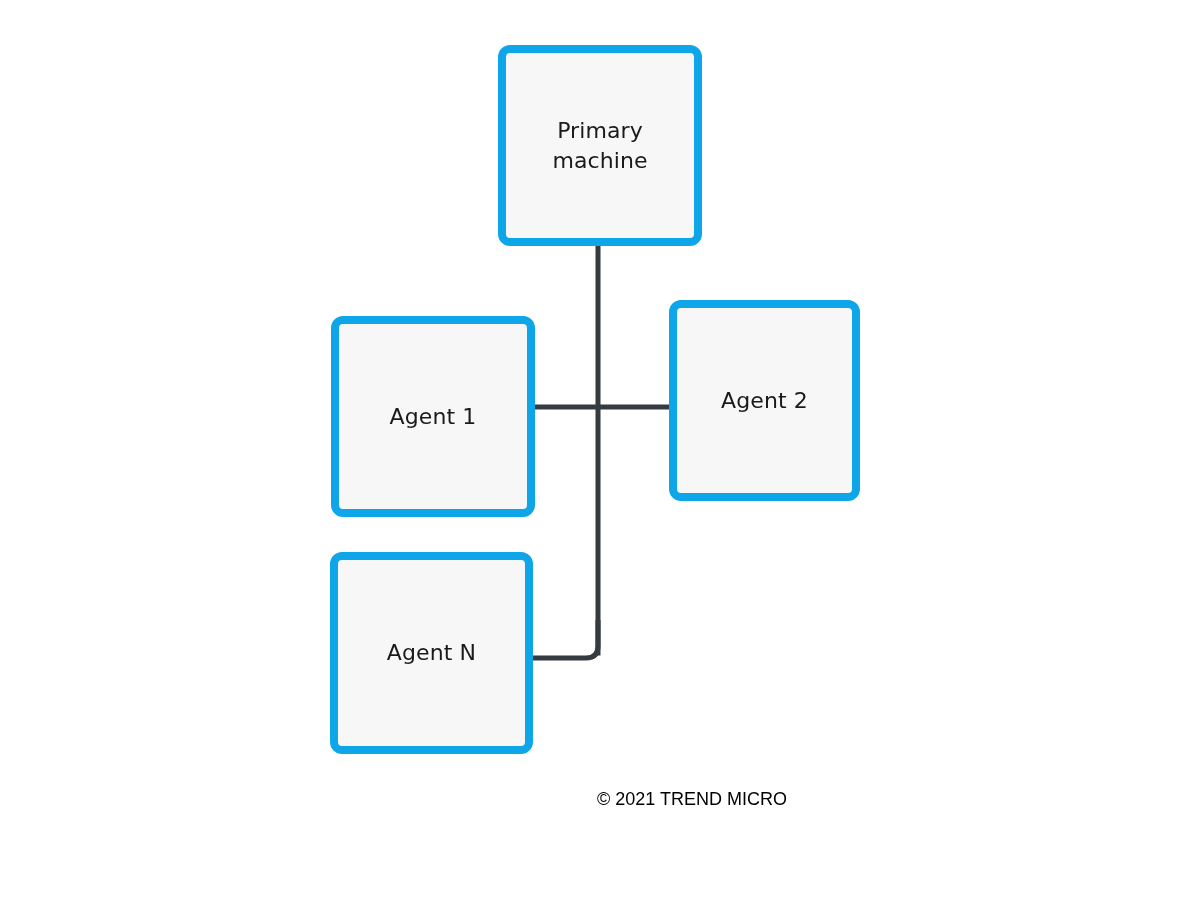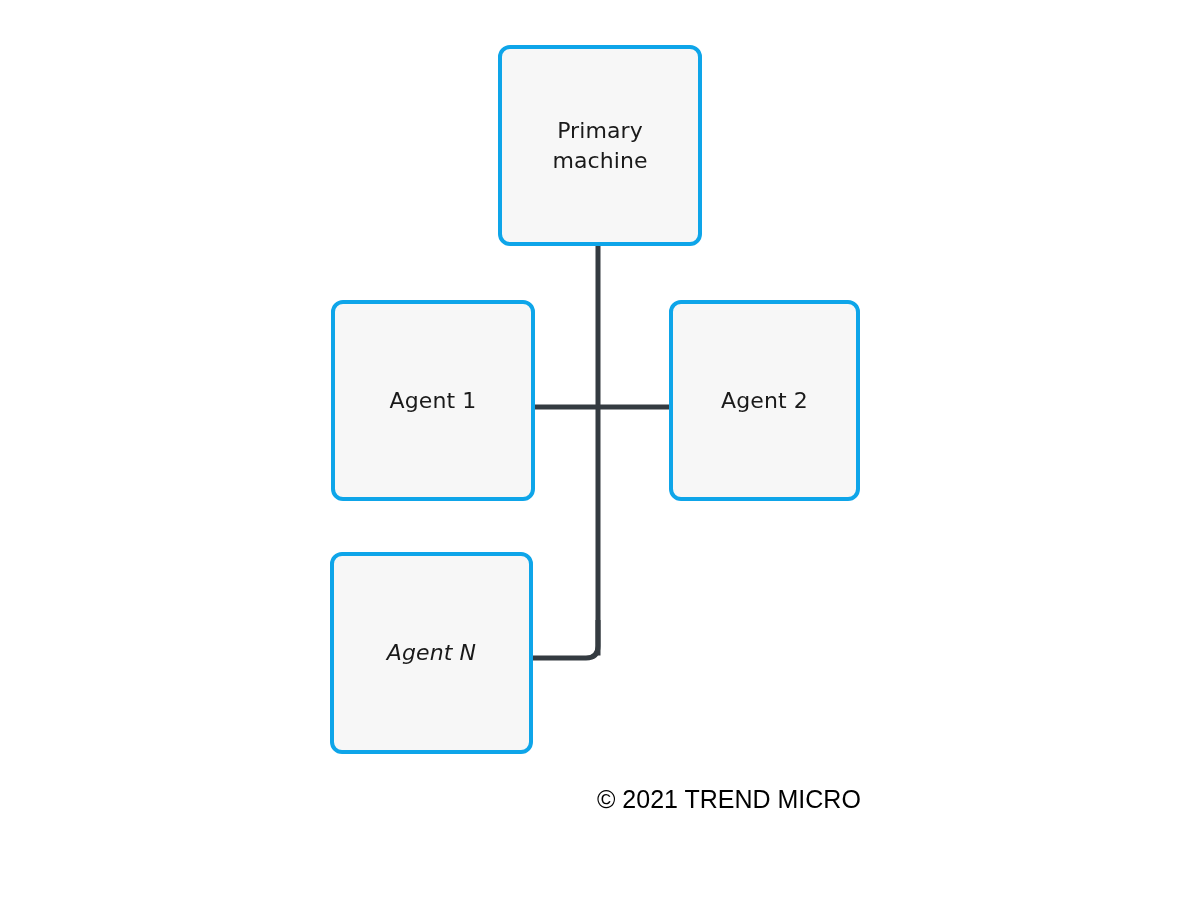--- a/index.html
+++ b/index.html
@@ -23,21 +23,21 @@
     left: 0;
     top: 0;
     width: 1200px;
     height: 900px;
     display: block;
   }
   .node-box {
     position: absolute;
     box-sizing: border-box;
     background: #f7f7f7;
-    border: 4px solid #0ea5e9;
+    border: 8px solid #0ea5e9;
     border-radius: 12px;
     display: flex;
     align-items: center;
     justify-content: center;
     text-align: center;
   }
   .node-label {
     font-family: "DejaVu Sans", "Liberation Sans", sans-serif;
     font-size: 22px;
     line-height: 30px;
@@ -46,43 +46,42 @@
     letter-spacing: 0.1px;
   }
   #node-primary {
     left: 498px;
     top: 45px;
     width: 204px;
     height: 201px;
   }
   #node-agent-1 {
     left: 331px;
-    top: 300px;
+    top: 316px;
     width: 204px;
     height: 201px;
   }
   #node-agent-2 {
     left: 669px;
     top: 300px;
     width: 191px;
     height: 201px;
   }
   #node-agent-n {
     left: 330px;
     top: 552px;
     width: 203px;
     height: 202px;
-    font-style: italic;
   }
   #footer-copyright {
     position: absolute;
     left: 597px;
     top: 783px;
     font-family: "Liberation Sans", "DejaVu Sans", sans-serif;
-    font-size: 25px;
+    font-size: 18px;
     line-height: 32px;
     color: #000000;
     white-space: nowrap;
   }
 </style>
 </head>
 <body>
 
 <div id="canvas">
 

